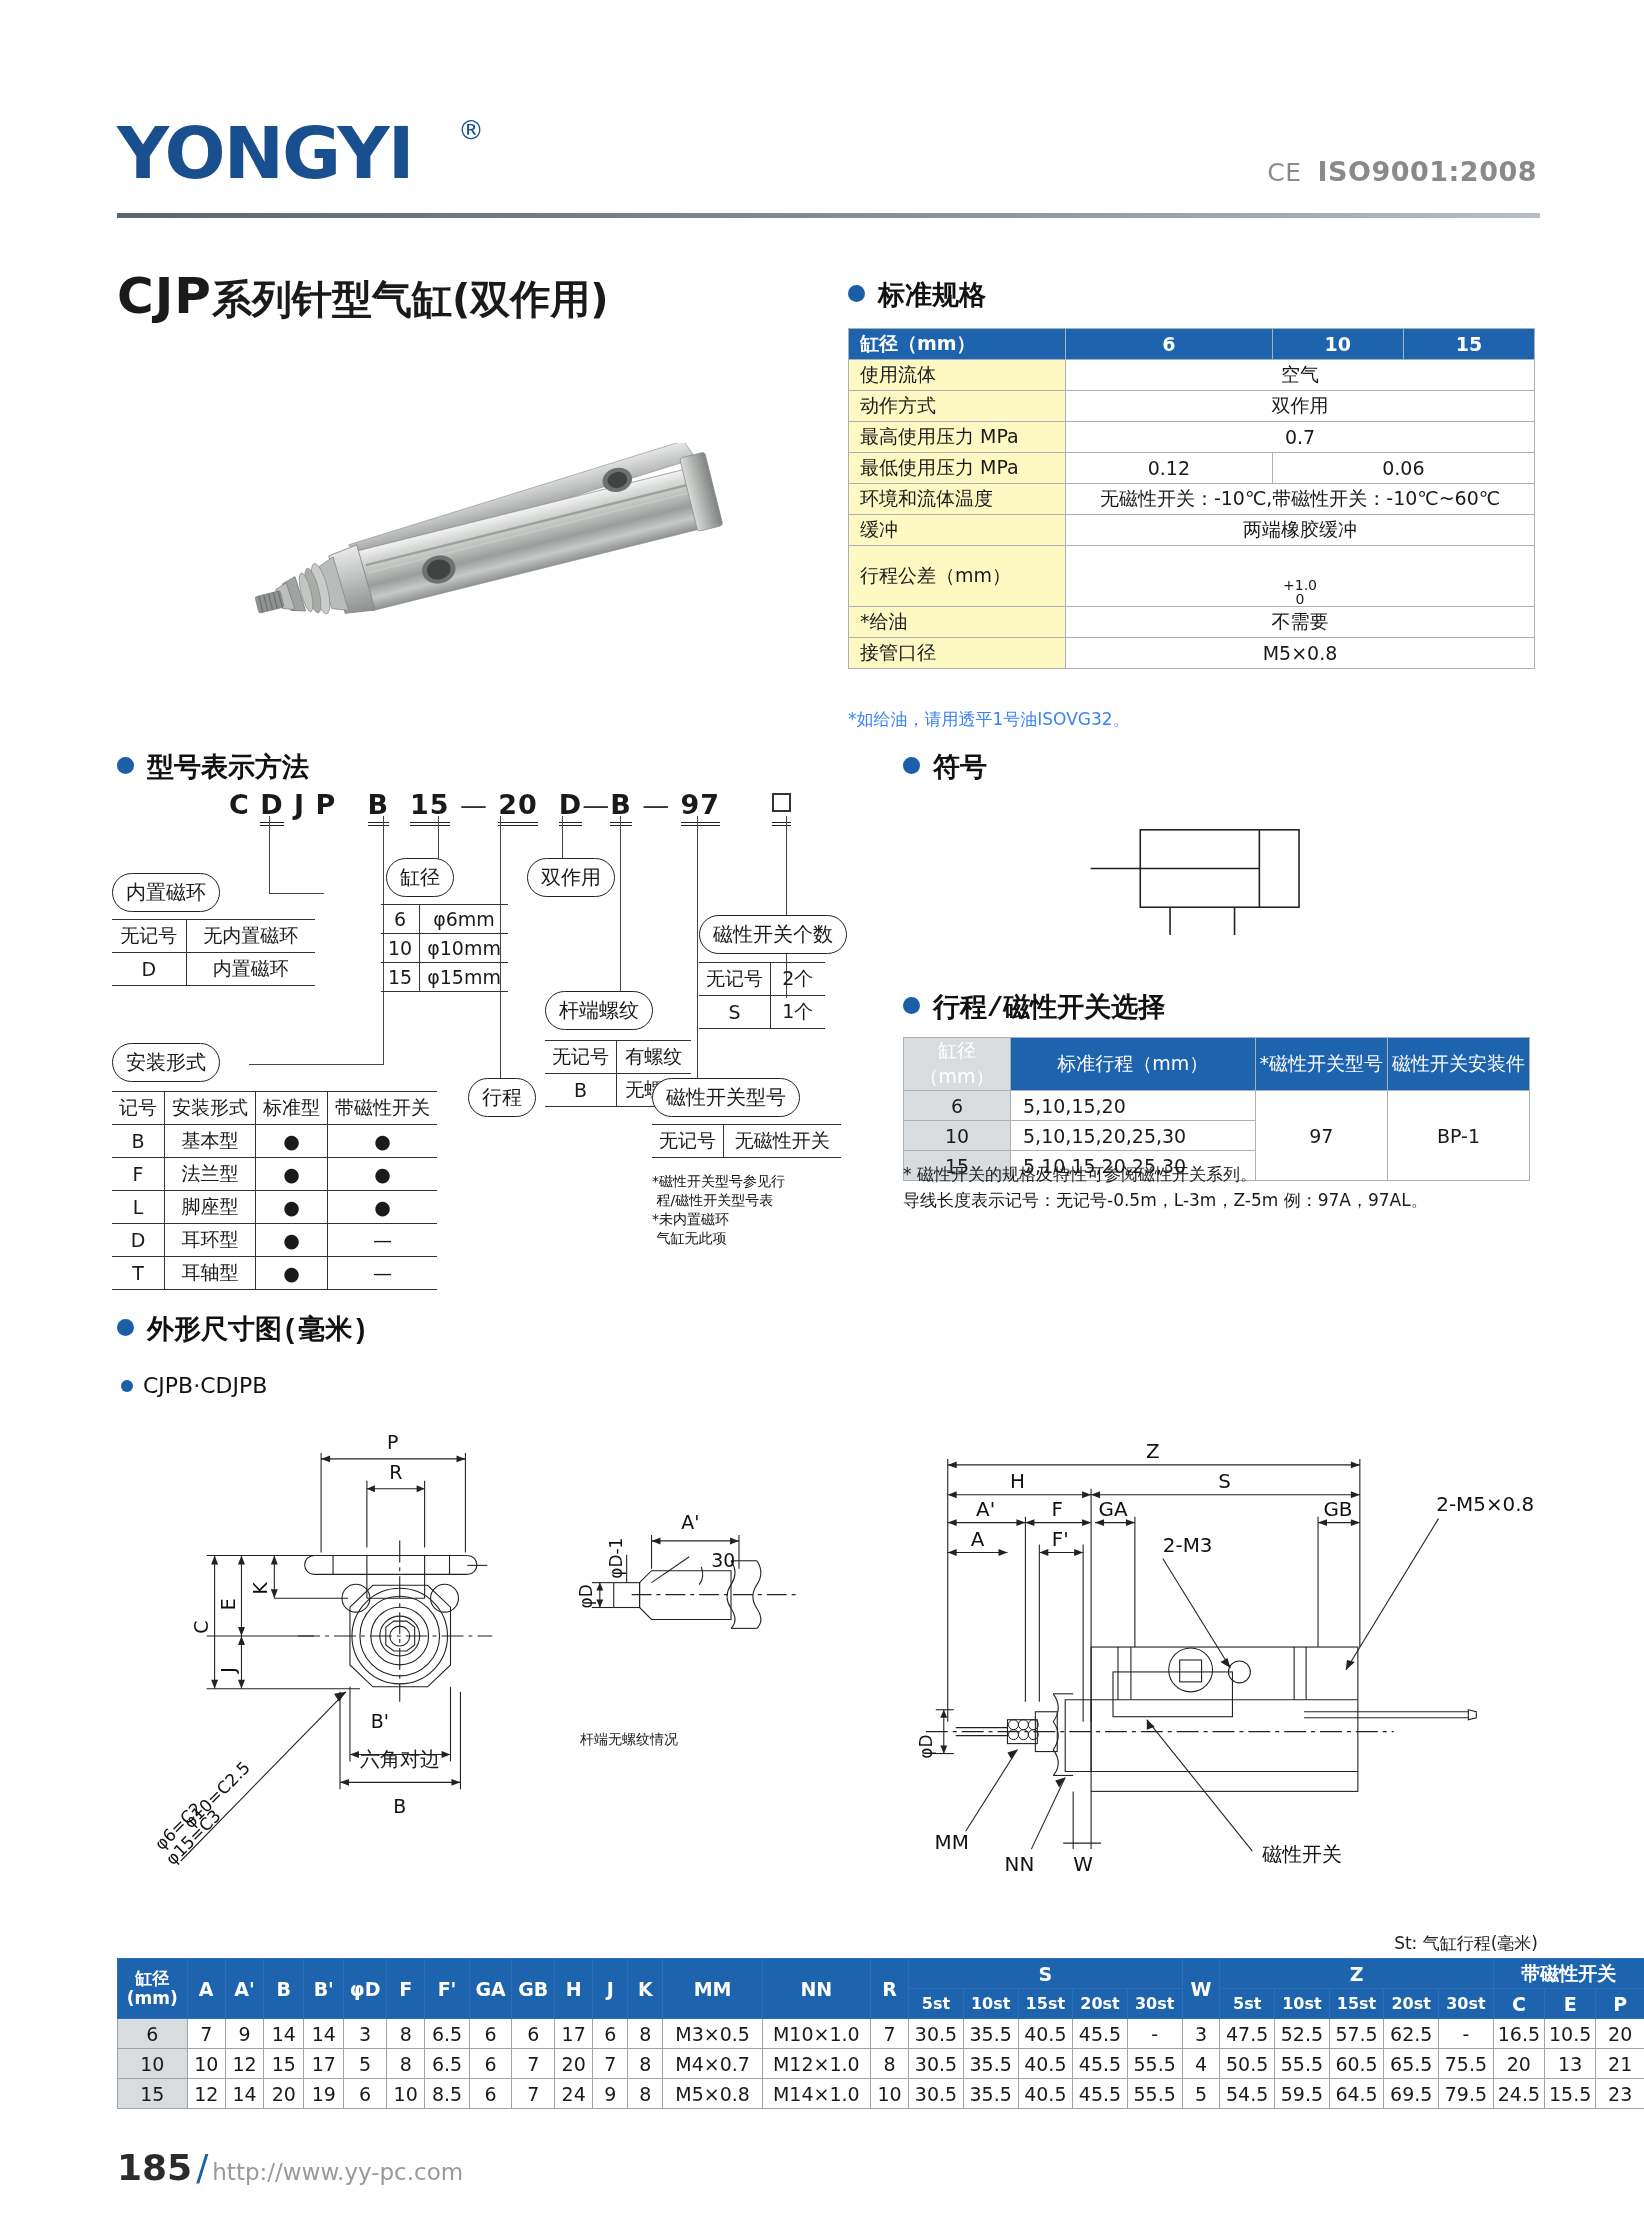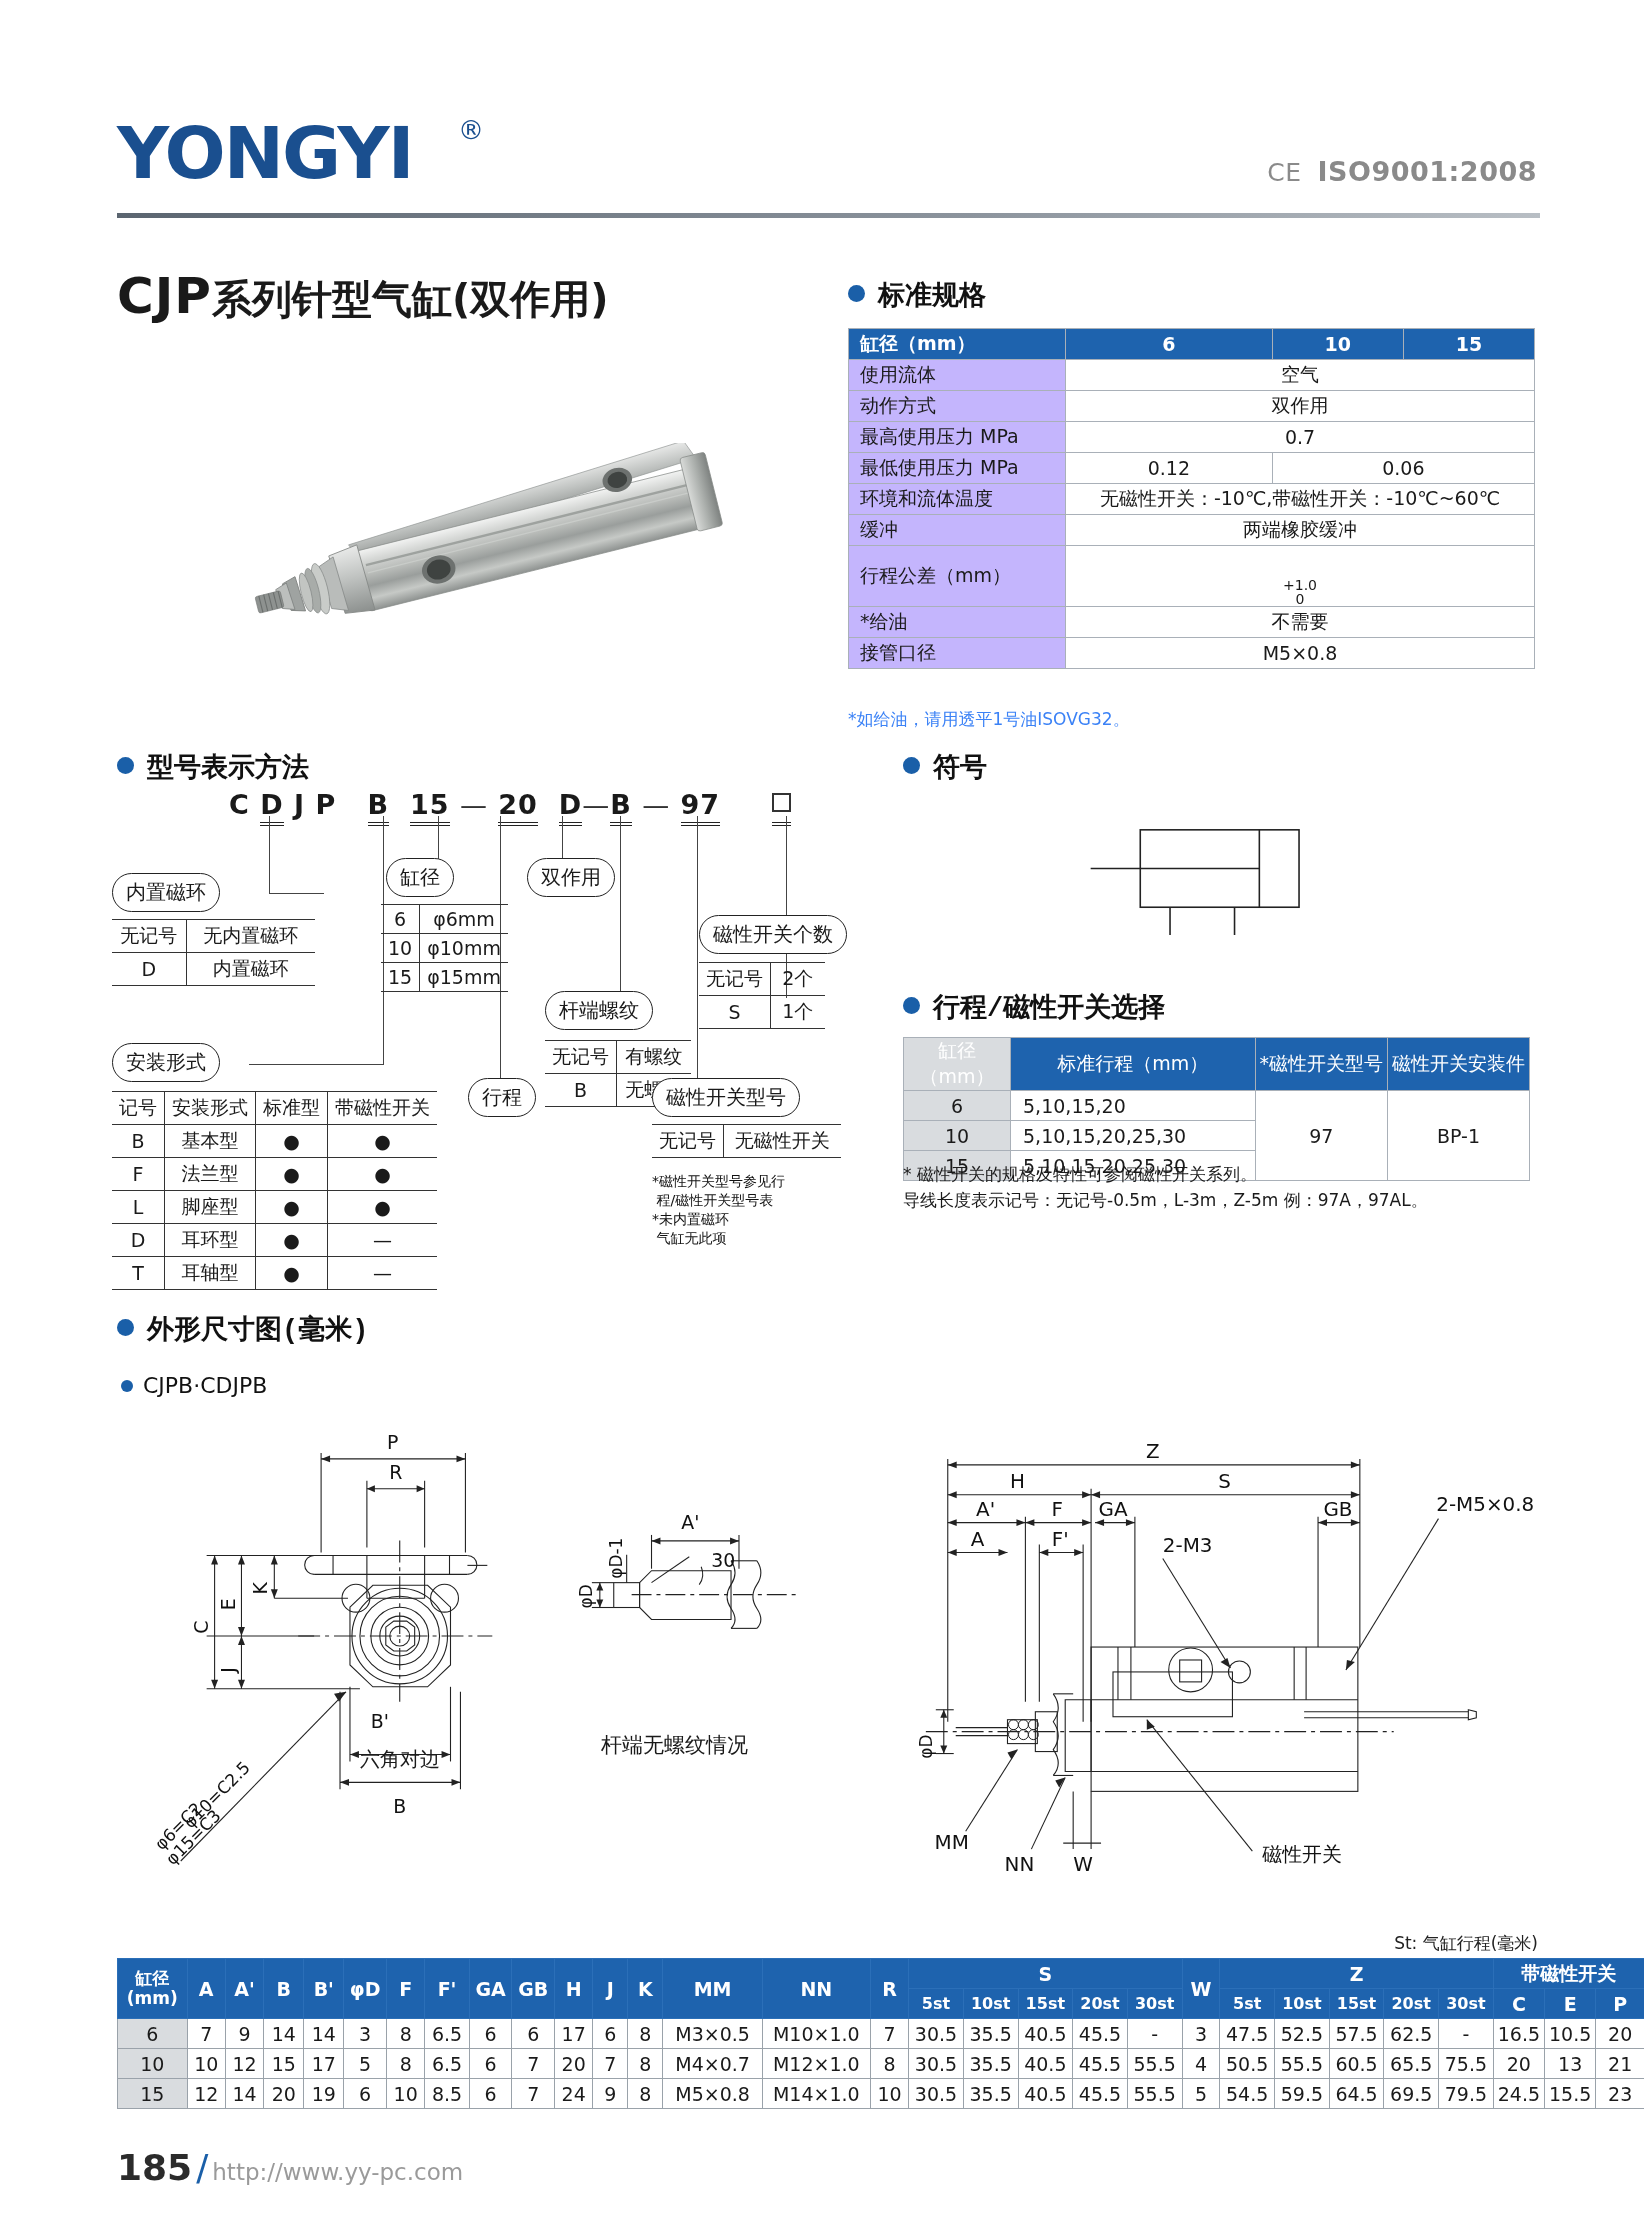--- a/index.html
+++ b/index.html
@@ -71,21 +71,21 @@
 
   
   table { border-collapse: collapse; font-size: 19px; }
   table td, table th { border: 1px solid #a9b0b8; padding: 0; text-align: center; font-weight: 400; }
   .thead-blue { background: #1e63ae; color: #fff; font-weight: 700; }
 
   
   .spec-wrap { position: absolute; left: 848px; top: 328px; width: 687px; }
   .spec-table { width: 687px; }
   .spec-table td { height: 31px; font-size: 19px; }
-  .spec-table .lab { width: 217px; text-align: left; padding-left: 11px; background: #c4b5fd; }
+  .spec-table .lab { width: 217px; text-align: left; padding-left: 11px; background: #fef9c3; }
   .spec-table .hdr { background: #1e63ae; color: #fff; font-weight: 700; }
   .spec-note {
     position: absolute; left: 848px; top: 708px;
     font-size: 17px; color: #3b82f6; white-space: nowrap;
   }
   .frac { display:inline-block; line-height: 1.0; font-size: 14px; vertical-align: middle; margin-top: 32px; }
   .frac span { display:block; }
   .code-row {
     position: absolute; left: 229px; top: 789px;
     font-size: 27px; font-weight: 700; letter-spacing: 1px;
@@ -601,21 +601,21 @@
         <path d="M130 84 q4 10 -2 18"></path>
       </g>
       <g fill="#111" font-size="19">
         <text x="110" y="46">A'</text>
         <text x="140" y="84">30</text>
         <text transform="translate(50,96) rotate(-90)" font-size="17">φD-1</text>
         <text transform="translate(20,126) rotate(-90)" font-size="17">φD</text>
       </g>
     </svg>
   </div>
-  <div style="position:absolute; left:601px; top:1731px; font-size:21px;font-family:Liberation Mono, monospace;">杆端无螺纹情况</div>
+  <div style="position:absolute; left:580px; top:1731px; font-size:14px;font-family:Liberation Mono, monospace;">杆端无螺纹情况</div>
 
   <div class="dwg" style="left:896px; top:1433px;">
     <svg width="647" height="448" viewBox="0 0 650 450" font-family="DejaVu Sans, sans-serif">
       <g stroke="#222" stroke-width="1.1" fill="none">
 
         <line x1="52" y1="26" x2="52" y2="290"></line>
         <line x1="466" y1="26" x2="466" y2="215"></line>
         <line x1="196" y1="56" x2="196" y2="290"></line>
         <line x1="130" y1="84" x2="130" y2="270"></line>
         <line x1="144" y1="112" x2="144" y2="270"></line>

